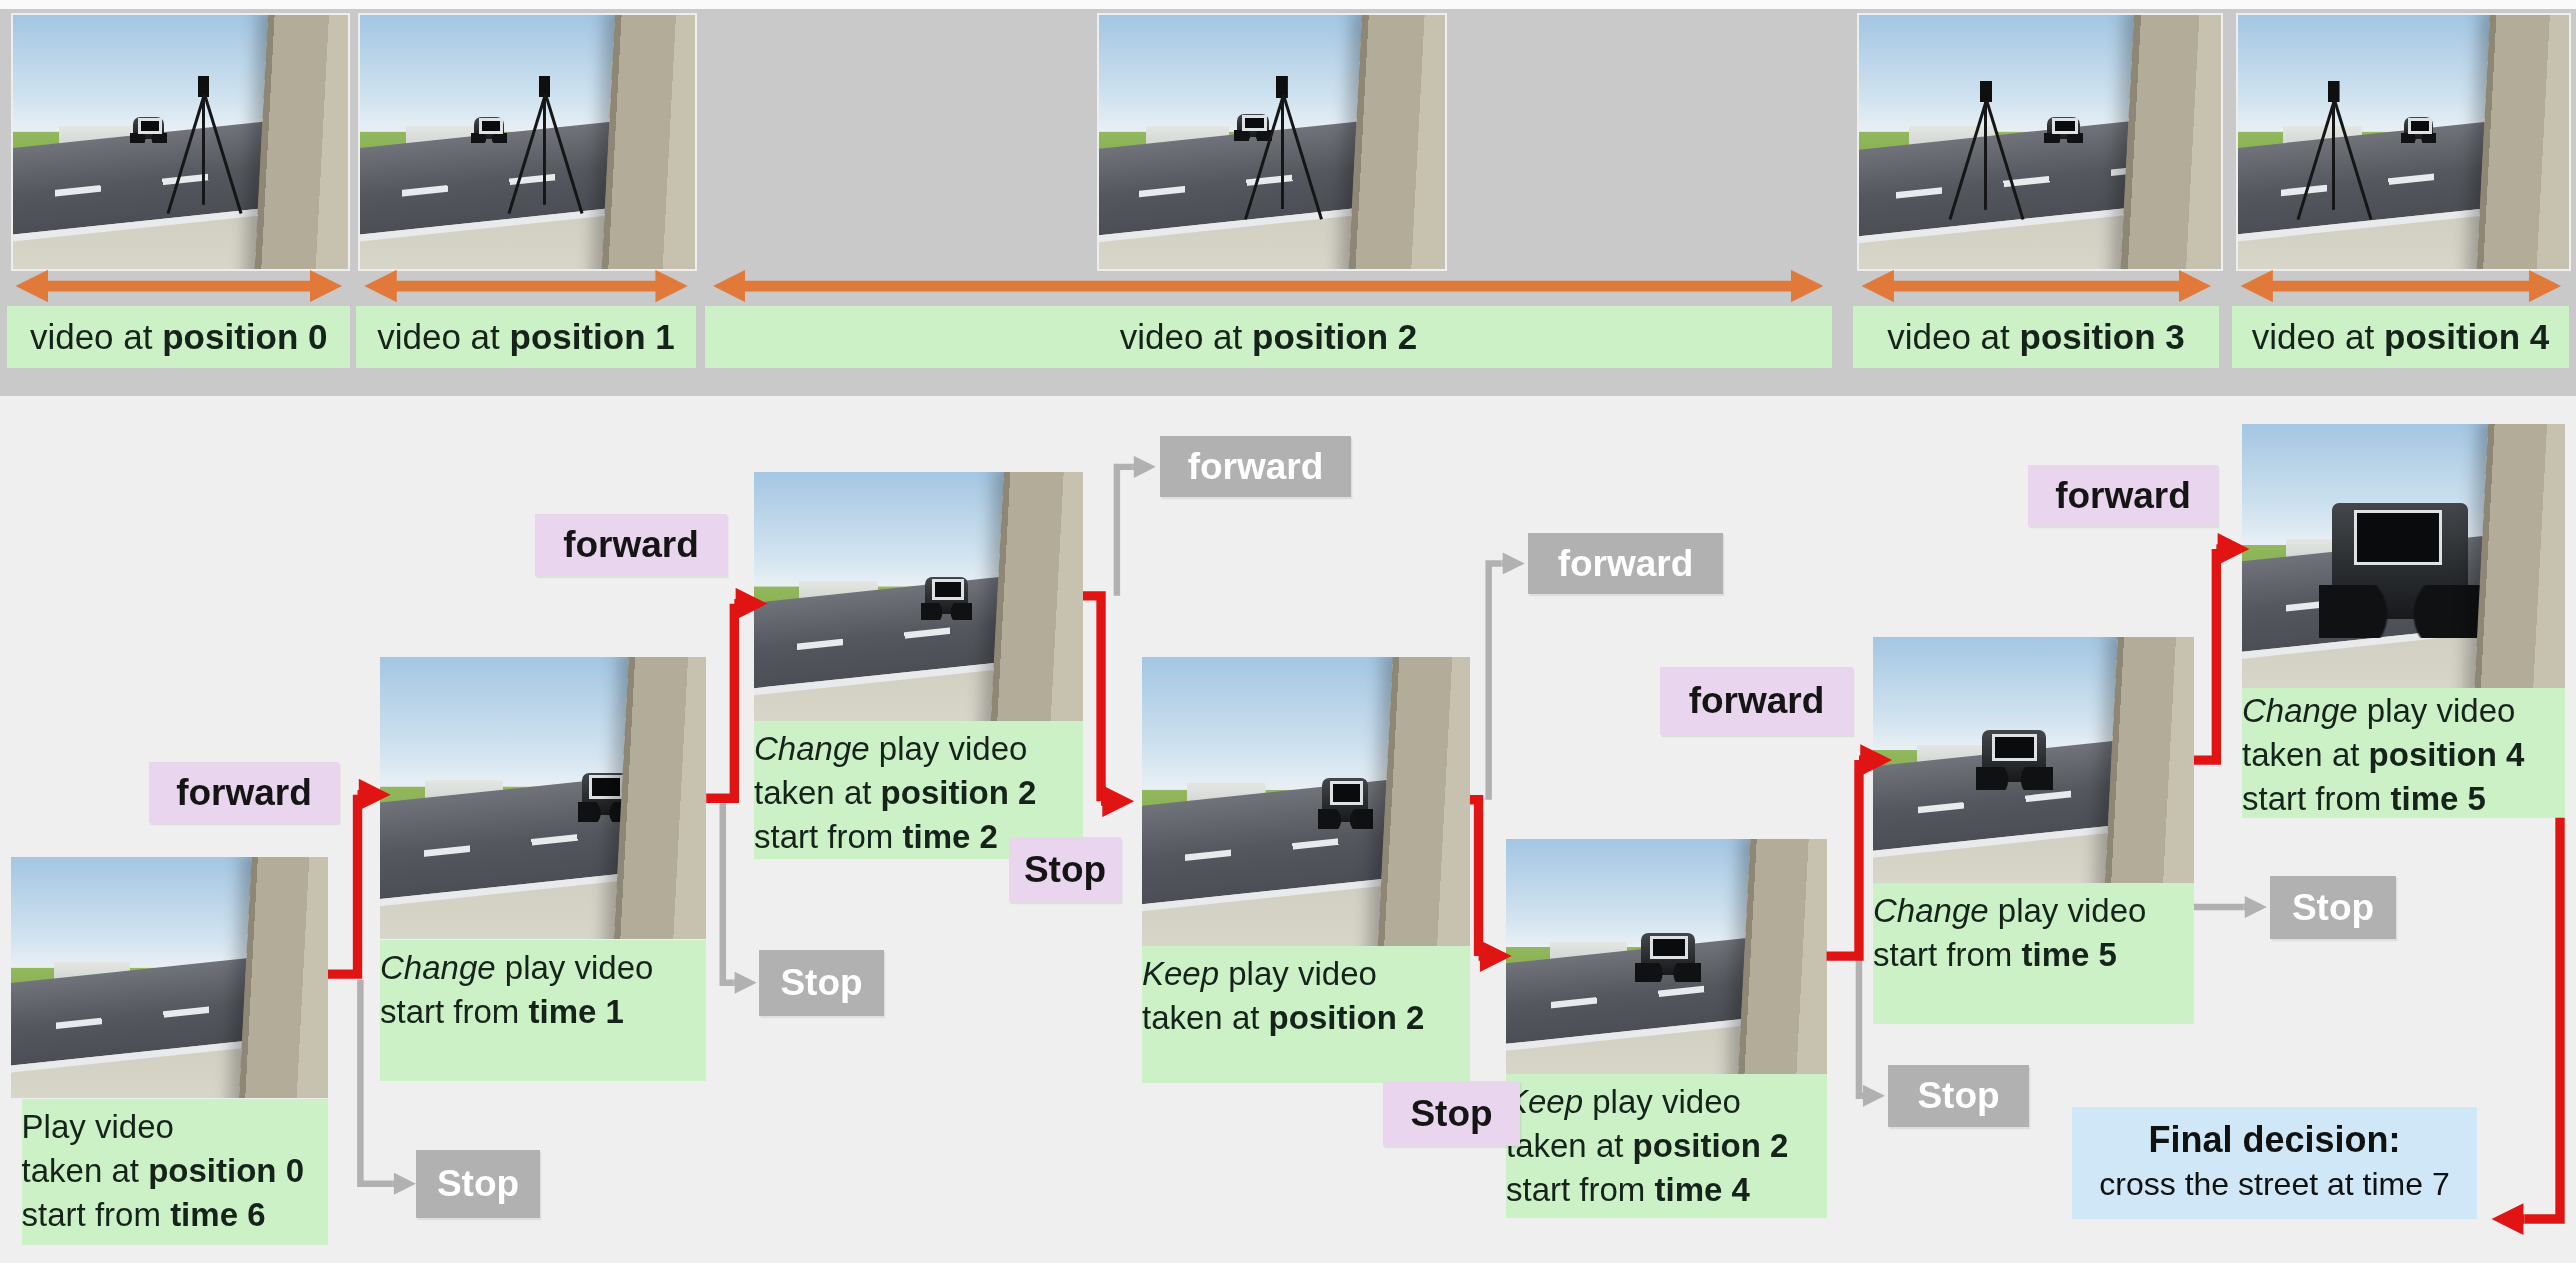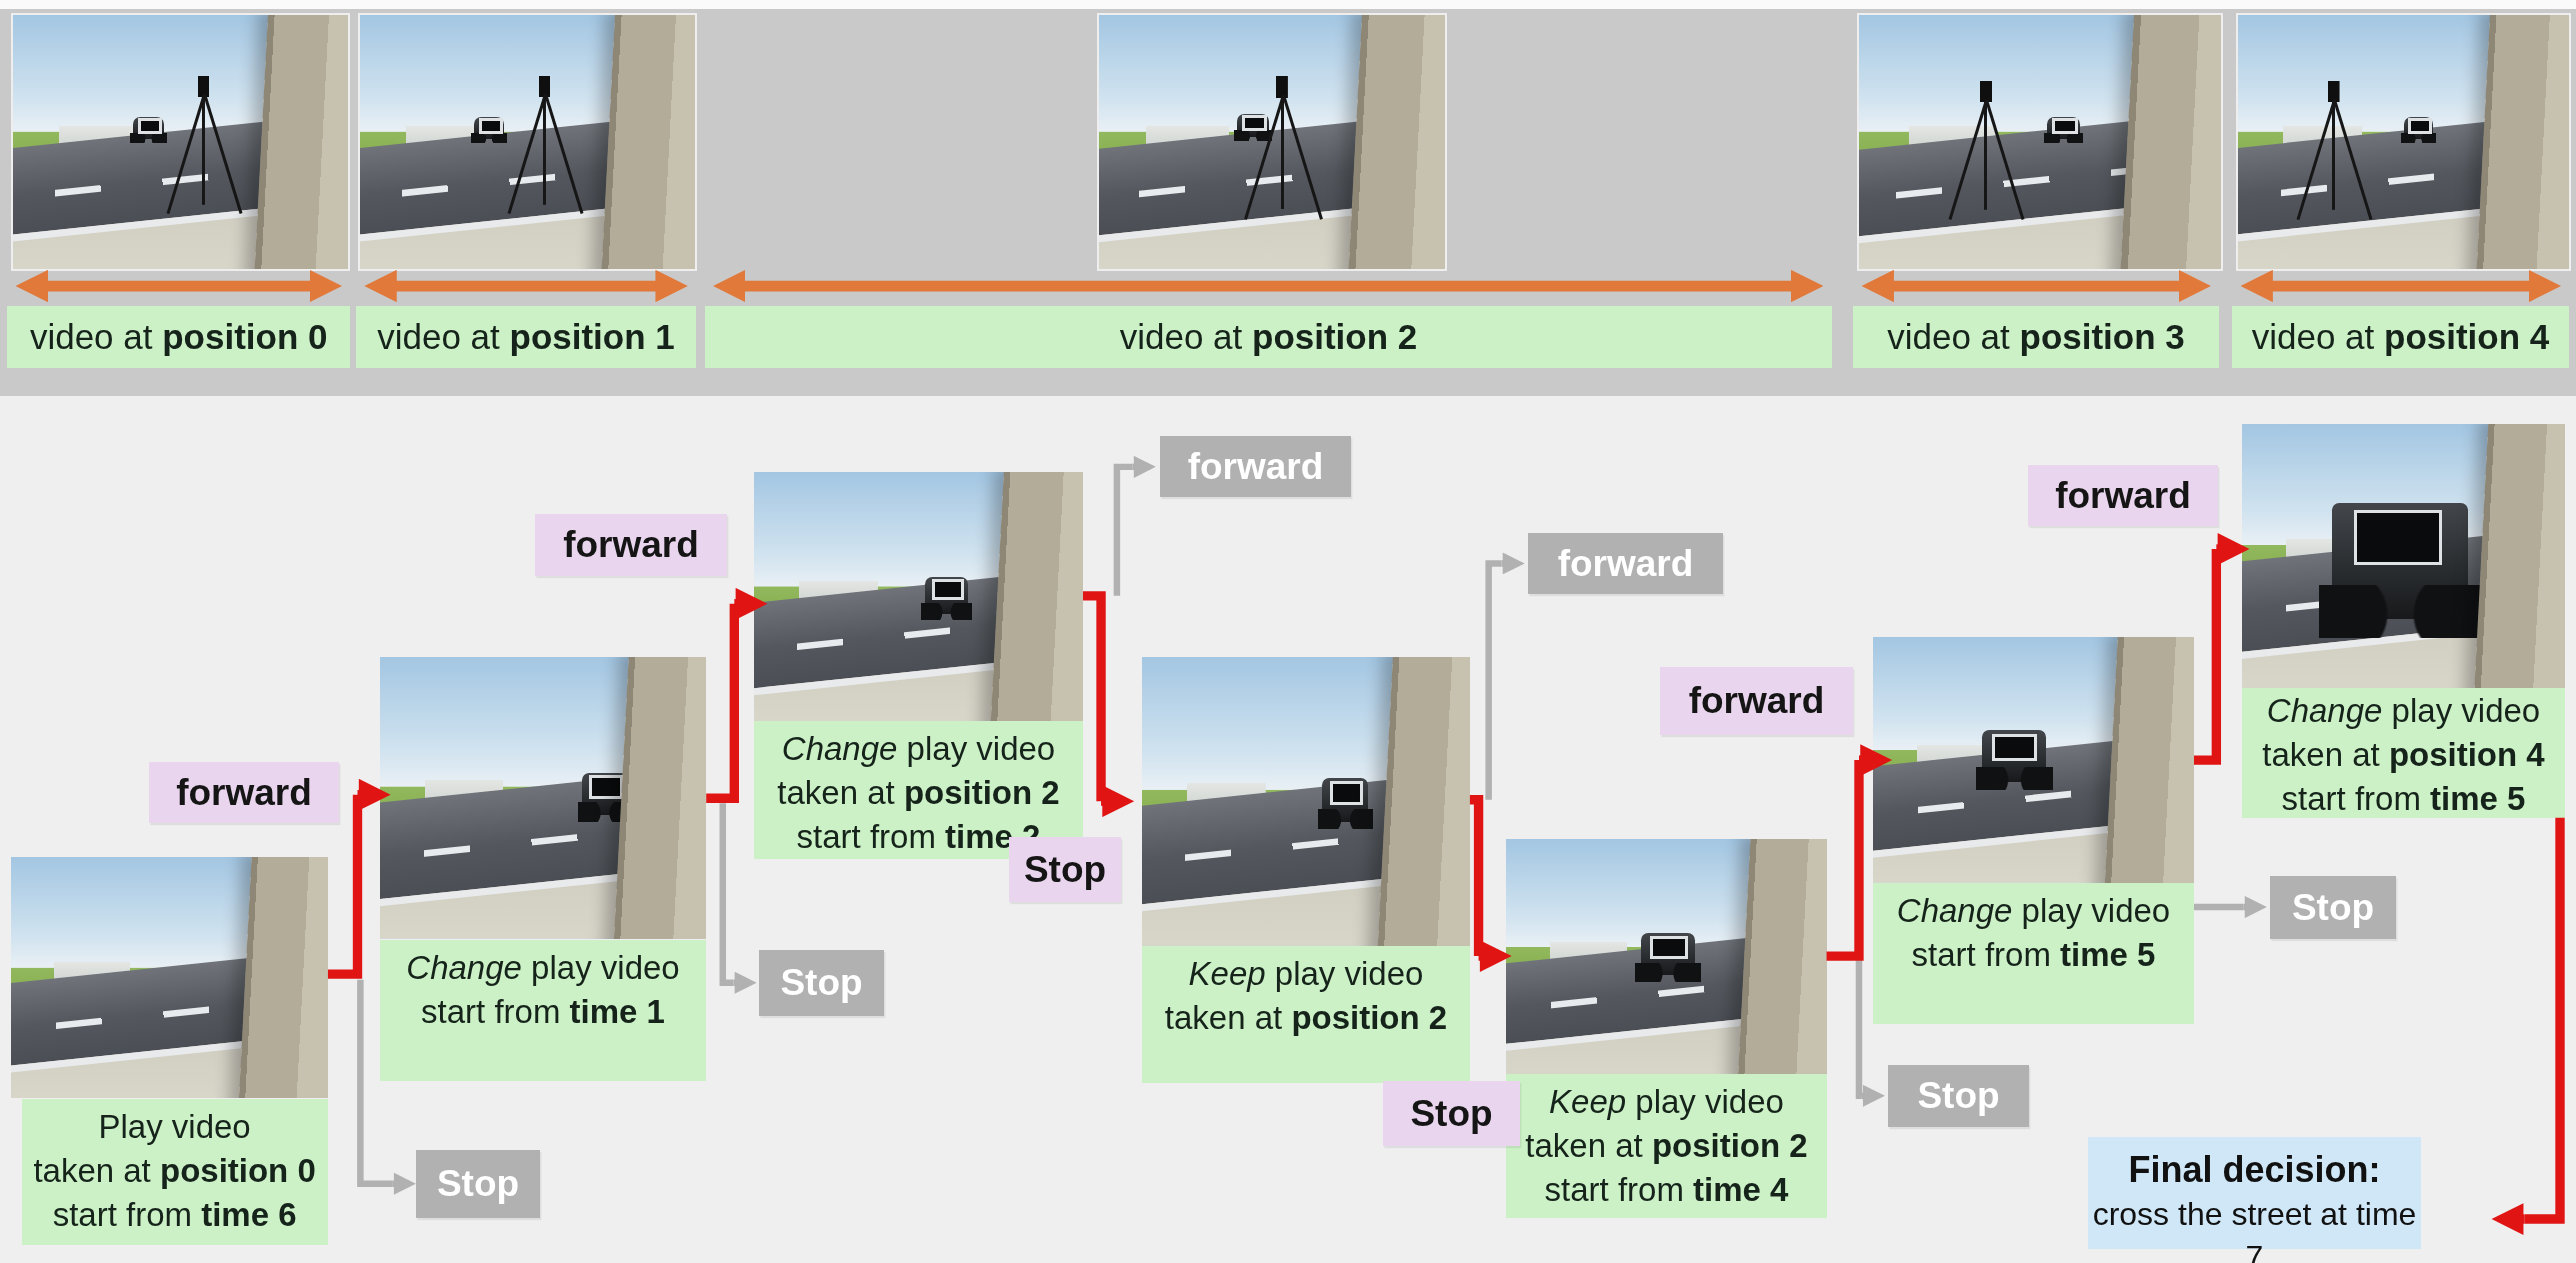--- a/index.html
+++ b/index.html
@@ -49,21 +49,21 @@
       linear-gradient(#0f0f10,#0f0f10) 50% 0/34% 15% no-repeat,
       linear-gradient(#161617,#161617) 50% 10%/9% 90% no-repeat;}
   .tripod::before,.tripod::after{content:"";position:absolute;left:48%;top:13%;width:8%;height:88%;
     background:#161617;transform-origin:50% 0;}
   .tripod::before{transform:rotate(17deg);}
   .tripod::after{transform:rotate(-17deg);}
   
   .lab{background:#ccf1c6;display:flex;align-items:center;justify-content:center;
        font-size:35px;color:#15231a;white-space:pre;}
   .lab b{font-weight:700;}
-  .cap{background:#ccf1c6;text-align:center;font-size:33px;color:#15231a;
+  .cap{background:#ccf1c6;text-align:left;font-size:33px;color:#15231a;
        padding-top:5.8px;box-sizing:border-box;}
   .cap .ln{line-height:44px;white-space:pre;}
   .cap i{font-style:italic;}
   .cap b{font-weight:700;}
   .act{display:flex;align-items:center;justify-content:center;
        font-size:37px;font-weight:700;box-shadow:1.4px 2.2px 0 rgba(0,0,0,.07);}
   .act.purple{background:#e9d6ee;color:#151515;}
   .act.gray{background:#b1b1b1;color:#ffffff;}
   .final{background:#cfe7f6;text-align:center;padding-top:10px;box-sizing:border-box;}
   .final .t1{font-size:36px;font-weight:700;line-height:46px;}
@@ -201,21 +201,21 @@
     <span>Stop</span>
   </div>
 
 <div class="abs act purple" style="left:2028px;top:465px;width:190px;height:61px;">
     <span>forward</span>
   </div>
 <div class="abs act gray" style="left:2270px;top:876px;width:126px;height:63px;">
     <span>Stop</span>
   </div>
 
-<div class="abs final" style="left:2072px;top:1137px;width:333px;height:112px;margin-left:16px;">
+<div class="abs final" style="left:2072px;top:1107px;width:405px;height:112px;">
   <div class="t1">Final decision:</div>
   <div class="t2">cross the street at time 7</div>
 </div>
 
 <svg width="2576" height="1263" viewBox="0 0 3575 1753">
   <defs>
     <marker id="mO" viewBox="0 0 4 4" markerWidth="3" markerHeight="3" refX="0.4" refY="2" orient="auto-start-reverse" markerUnits="strokeWidth">
         <path d="M0 0 L4 2 L0 4 Z" fill="#e1793b"></path>
       </marker>
     <marker id="mR" viewBox="0 0 4 4" markerWidth="3.8" markerHeight="3.4" refX="0.2" refY="2" orient="auto" markerUnits="strokeWidth">

